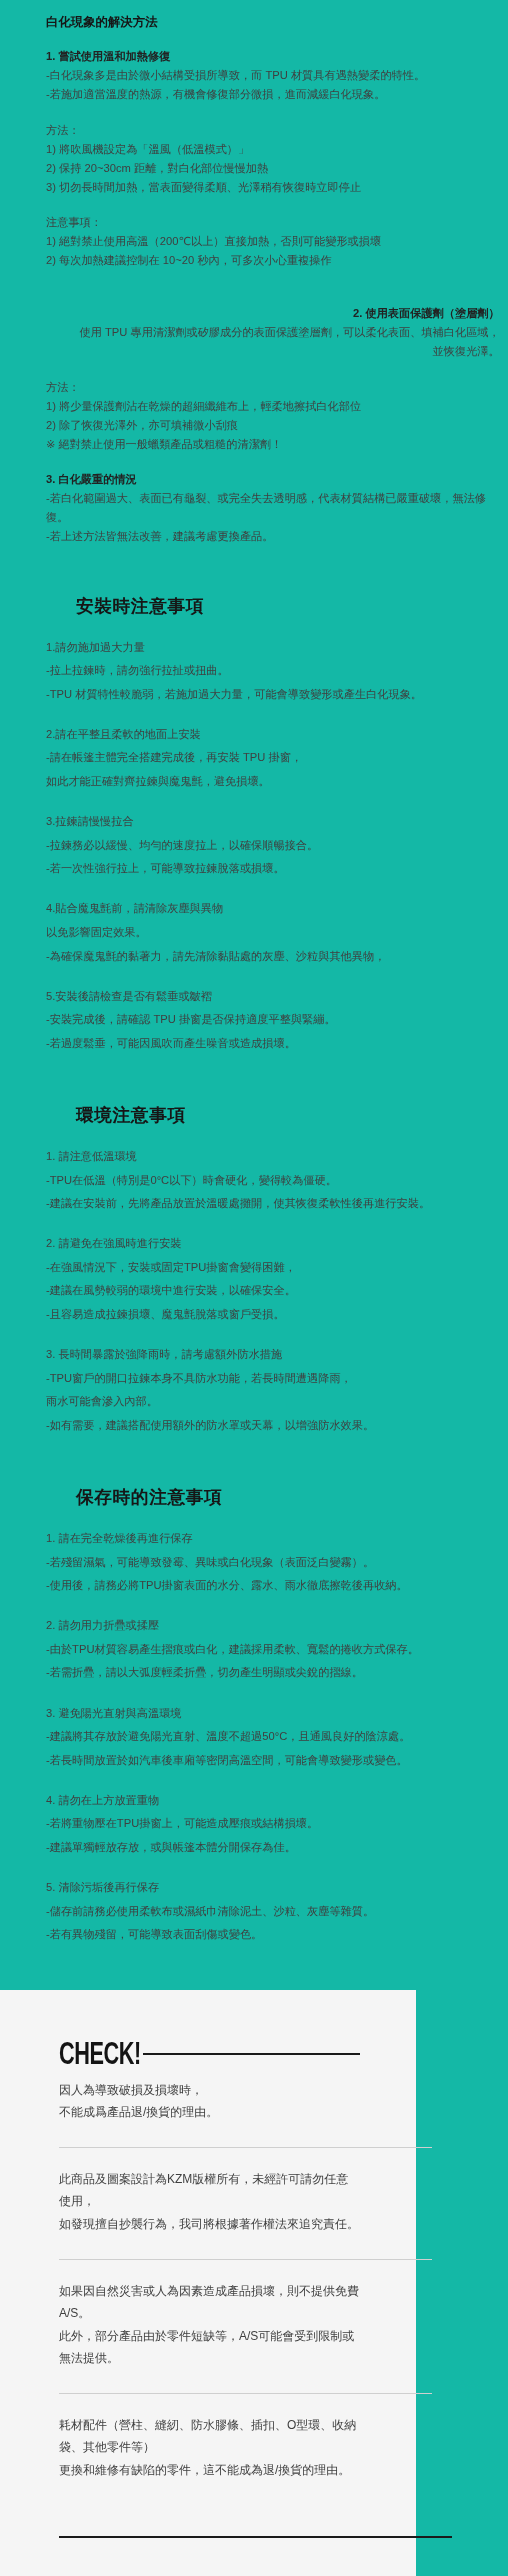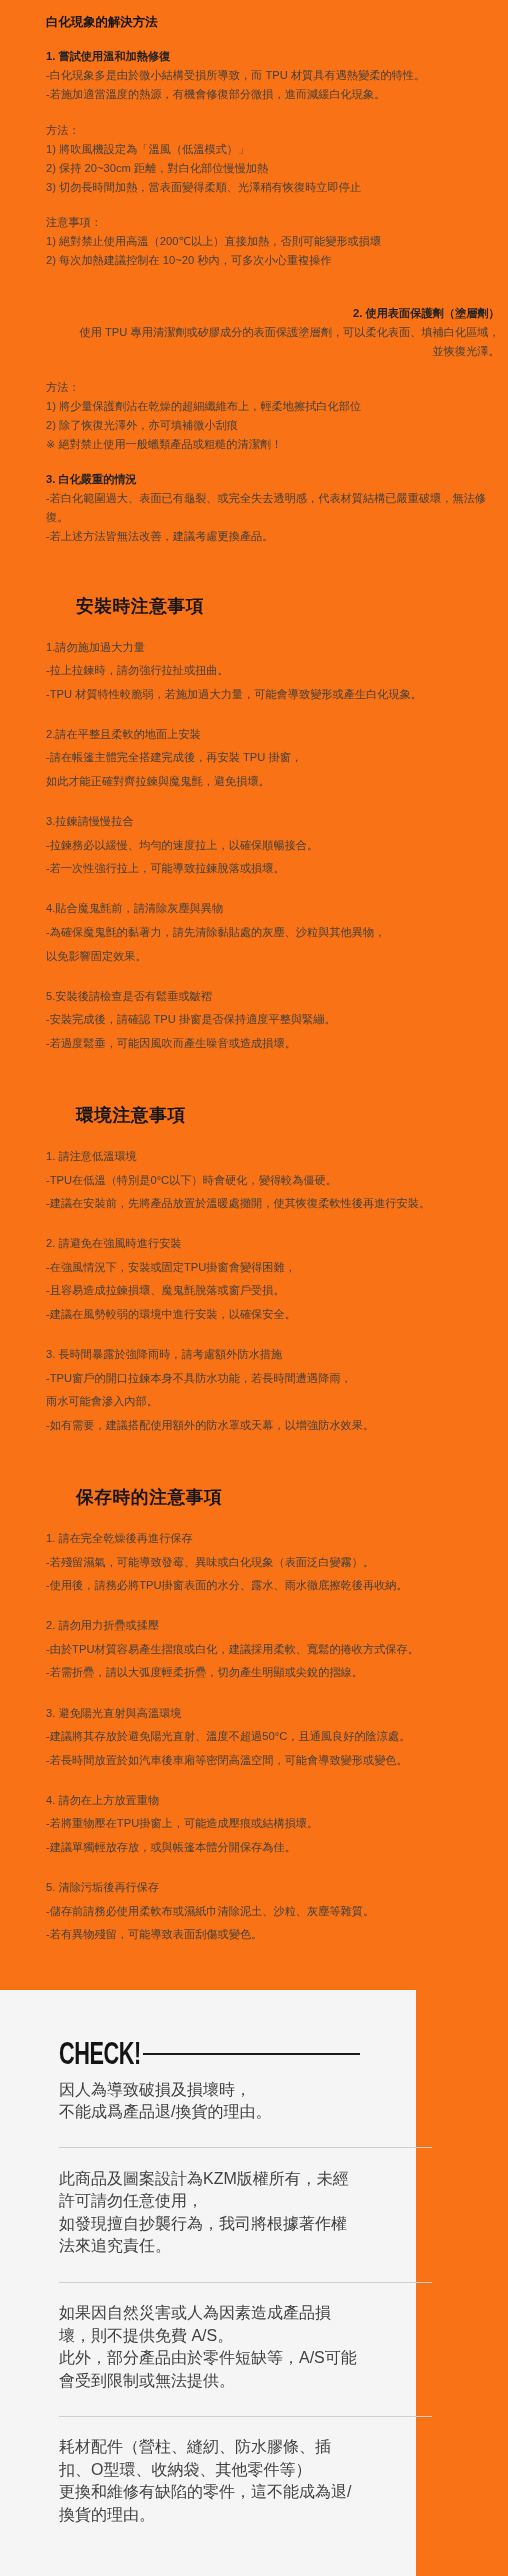--- a/index.html
+++ b/index.html
@@ -1,17 +1,17 @@
 <!DOCTYPE html>
 <html style="font-size:9.5px"><head>
 <meta charset="utf-8">
 <style>
   html, body { margin:0; padding:0; background:#ffffff; }
   body { font-family:"Liberation Sans","DejaVu Sans",sans-serif; }
-  .page { position:relative; width:508px; height:2576px; background:#f97316; overflow:hidden; }
+  .page { position:relative; width:508px; height:2576px; background:#14b8a6; overflow:hidden; }
 
   .content { position:absolute; top:14px; left:46px; right:8.3px; }
 
   .sec-title { margin:0; color:#161616; }
   .sec-title-sm { font-size:12.4px; line-height:16.5px; font-weight:bold; }
   .sec-title-lg { font-size:17.7px; line-height:25px; font-weight:bold; letter-spacing:0.6px;margin-left:30px; }
 
   .sec-wide { margin-top:48px; }
 
   .line { margin:0; color:#3f3f3f; font-size:11.2px; }
@@ -29,21 +29,21 @@
            background:#f5f5f5; box-sizing:border-box; padding:51px 56px 0 59px; }
   .check-head { display:flex; align-items:center; height:26px; }
   .check-title-box { width:73px; height:26px; overflow:visible; }
   .check-title { margin:0; font-size:31px; line-height:26px; font-weight:bold;
                  letter-spacing:-0.6px; color:#141414; white-space:nowrap;
                  transform:scaleX(0.70); transform-origin:left center; }
   .check-rule { flex:1; height:1.8px; background:#1a1a1a; margin-left:10.6px; }
 
   .check-note { padding:20px 0 23.6px; }
   .check-note.first { padding-top:11.8px; }
-  .check-line { margin:0; font-size:16px; line-height:22.5px; color:#3f3f3f; }
+  .check-line { margin:0; font-size:12px; line-height:22.5px; color:#3f3f3f; }
   .check-divider { width:373px; height:0.6px; background:#cfcfcf; }
   .check-bottom-rule { width:393px; height:1.8px; background:#1a1a1a; margin-top:31px; }
 </style>
 </head>
 <body>
 
 <div class="page">
   <div class="content" id="sections-root">
       <section class="sec-compact">
         <h2 class="sec-title sec-title-sm">白化現象的解決方法</h2>
@@ -92,41 +92,41 @@
           <p class="line">-請在帳篷主體完全搭建完成後，再安裝 TPU 掛窗，</p>
           <p class="line">如此才能正確對齊拉鍊與魔鬼氈，避免損壞。</p>
         </div>
         <div class="group">
           <p class="line heading">3.拉鍊請慢慢拉合</p>
           <p class="line">-拉鍊務必以緩慢、均勻的速度拉上，以確保順暢接合。</p>
           <p class="line">-若一次性強行拉上，可能導致拉鍊脫落或損壞。</p>
         </div>
         <div class="group">
           <p class="line heading">4.貼合魔鬼氈前，請清除灰塵與異物</p>
+          <p class="line">以免影響固定效果。</p>
           <p class="line">-為確保魔鬼氈的黏著力，請先清除黏貼處的灰塵、沙粒與其他異物，</p>
-          <p class="line">以免影響固定效果。</p>
         </div>
         <div class="group">
           <p class="line heading">5.安裝後請檢查是否有鬆垂或皺褶</p>
           <p class="line">-安裝完成後，請確認 TPU 掛窗是否保持適度平整與緊繃。</p>
           <p class="line">-若過度鬆垂，可能因風吹而產生噪音或造成損壞。</p>
         </div>
       </section>
       <section class="sec-wide">
         <h2 class="sec-title sec-title-lg">環境注意事項</h2>
         <div class="group">
           <p class="line heading">1. 請注意低溫環境</p>
           <p class="line">-TPU在低溫（特別是0°C以下）時會硬化，變得較為僵硬。</p>
           <p class="line">-建議在安裝前，先將產品放置於溫暖處攤開，使其恢復柔軟性後再進行安裝。</p>
         </div>
         <div class="group">
           <p class="line heading">2. 請避免在強風時進行安裝</p>
           <p class="line">-在強風情況下，安裝或固定TPU掛窗會變得困難，</p>
+          <p class="line">-建議在風勢較弱的環境中進行安裝，以確保安全。</p>
           <p class="line">-且容易造成拉鍊損壞、魔鬼氈脫落或窗戶受損。</p>
-          <p class="line">-建議在風勢較弱的環境中進行安裝，以確保安全。</p>
         </div>
         <div class="group">
           <p class="line heading">3. 長時間暴露於強降雨時，請考慮額外防水措施</p>
           <p class="line">-TPU窗戶的開口拉鍊本身不具防水功能，若長時間遭遇降雨，</p>
           <p class="line">雨水可能會滲入內部。</p>
           <p class="line">-如有需要，建議搭配使用額外的防水罩或天幕，以增強防水效果。</p>
         </div>
       </section>
       <section class="sec-wide">
         <h2 class="sec-title sec-title-lg">保存時的注意事項</h2>

